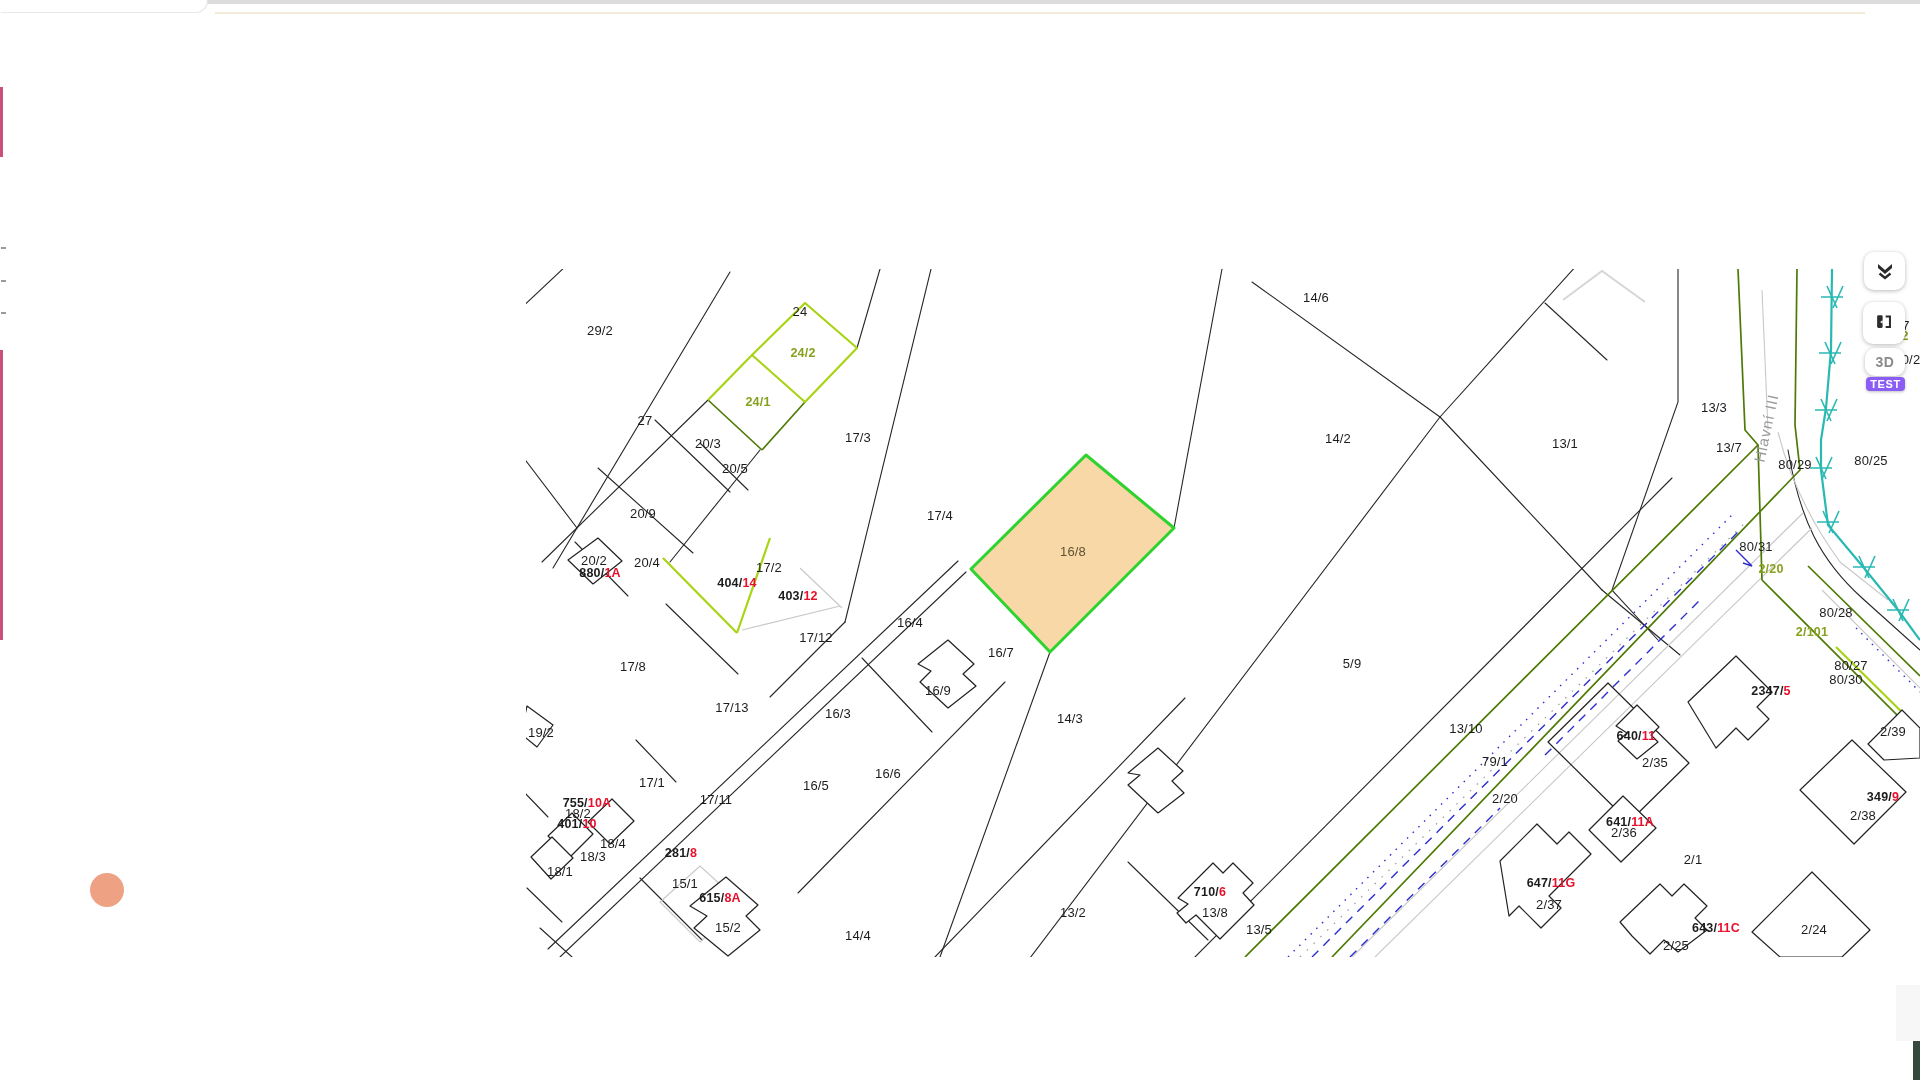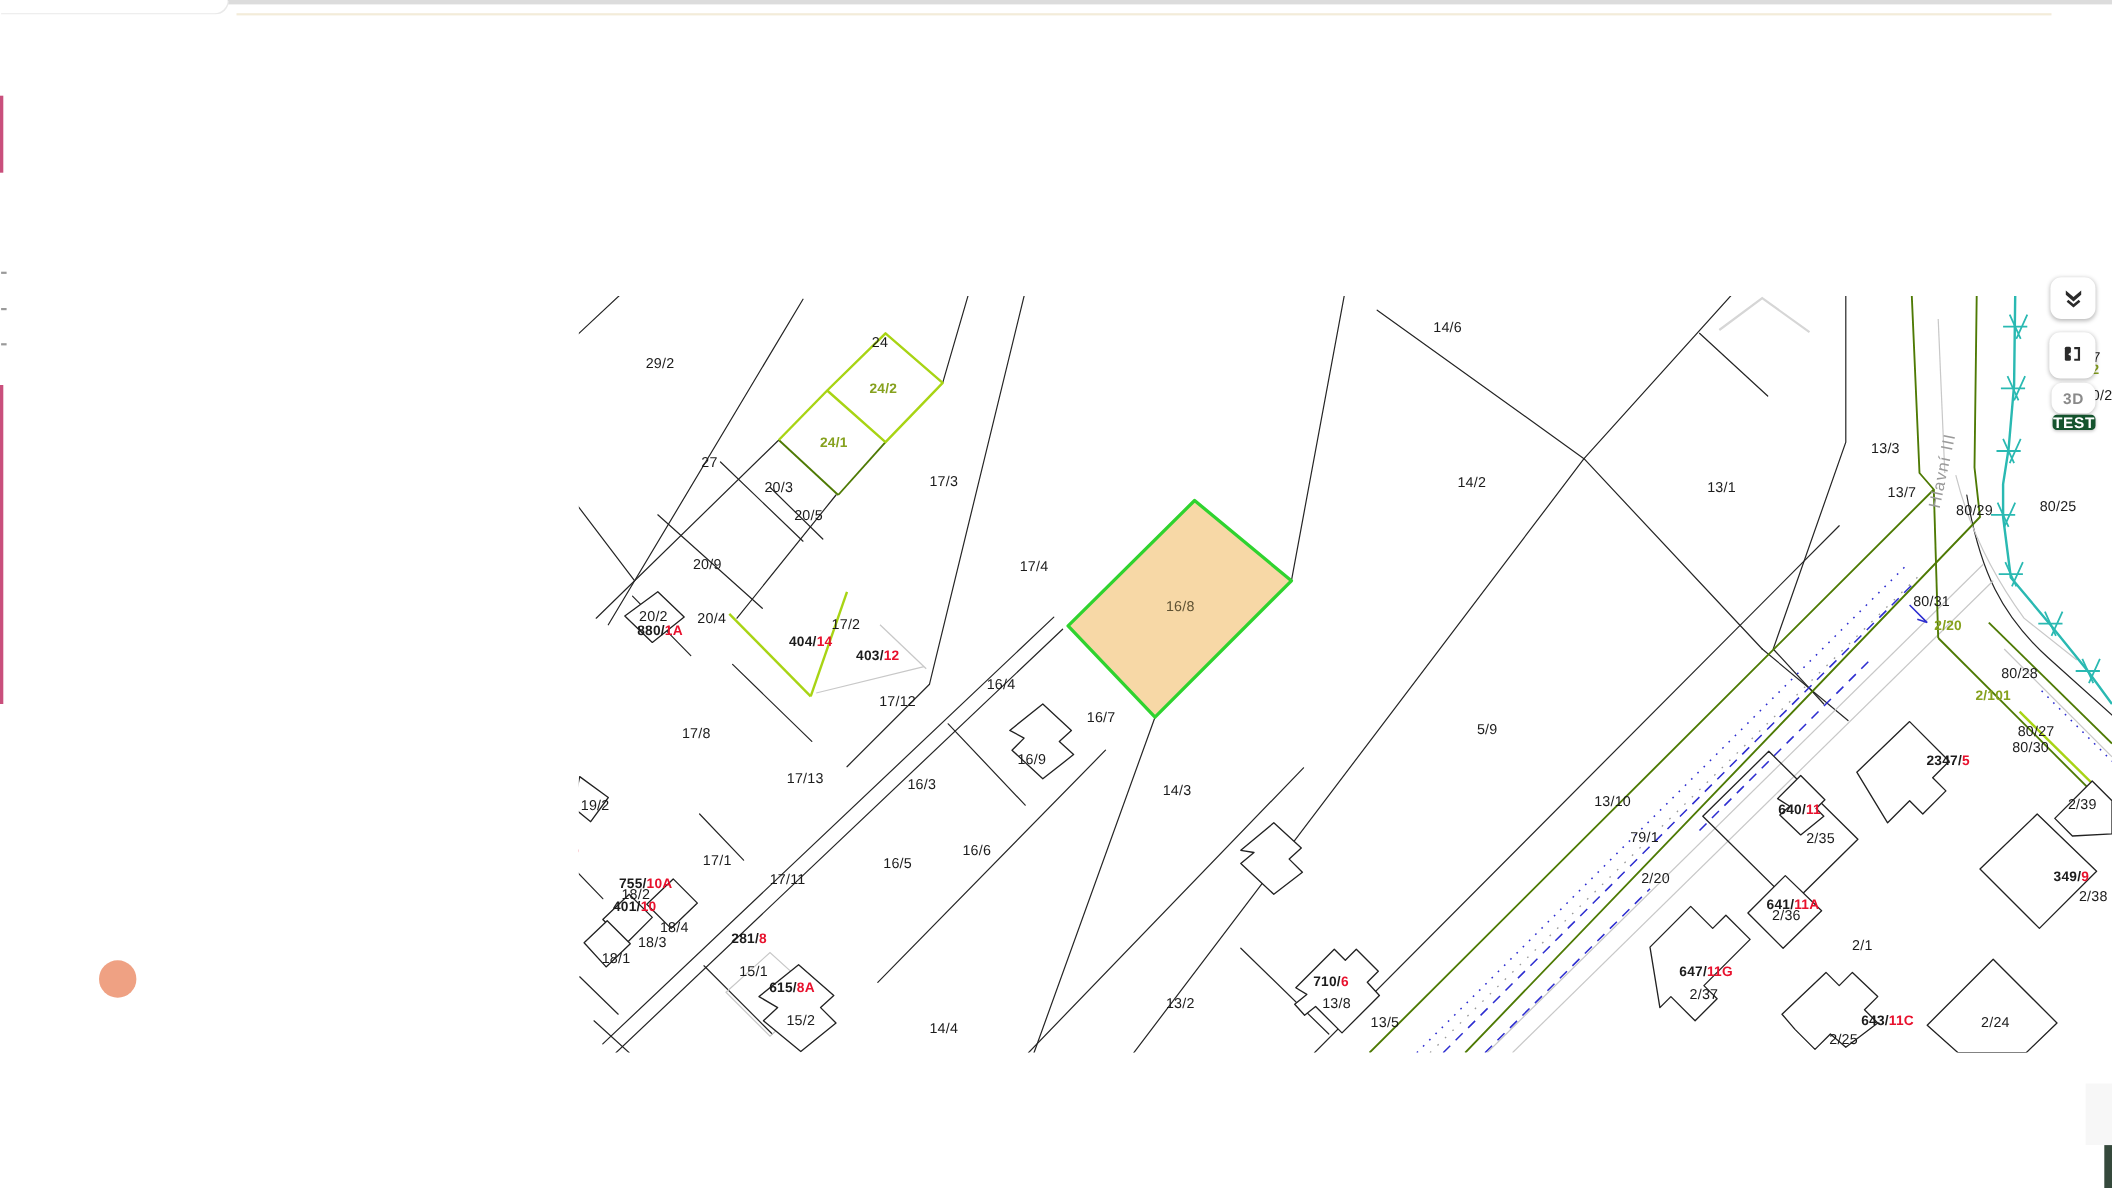--- a/index.html
+++ b/index.html
@@ -26,22 +26,22 @@
   .lbl.street{color:#9a9a9a;font-size:15px;letter-spacing:1px;
     transform:translate(-50%,-50%) rotate(-78deg);}
   .lbl.sel{color:#5f5233;}
   
   .ctl-btn{background:#ffffff;border:none;border-radius:10px;box-shadow:0 1px 4px rgba(0,0,0,.28);
     display:flex;align-items:center;justify-content:center;cursor:pointer;padding:0;}
   #btn-layers{left:1864px;top:252px;width:41px;height:38px;}
   #btn-compare{left:1863px;top:302px;width:42px;height:42px;}
   #btn-3d{left:1865px;top:348px;width:40px;height:28px;color:#8a8a8a;font-weight:700;
     font-size:14px;letter-spacing:.5px;}
-  #badge-test{left:1866px;top:377px;width:39px;height:14px;background:#14532d;border-radius:4px;
-    color:#ffffff;font-size:14px;font-weight:700;letter-spacing:.6px;display:flex;
+  #badge-test{left:1866px;top:377px;width:39px;height:14px;background:#8b5cf6;border-radius:4px;
+    color:#ffffff;font-size:11px;font-weight:700;letter-spacing:.6px;display:flex;
     align-items:center;justify-content:center;box-shadow:0 1px 3px rgba(0,0,0,.25);}
   
   #orange-dot{left:90px;top:873px;width:34px;height:34px;border-radius:50%;background:#efa183;}
   #right-light-strip{left:1896px;top:985px;width:24px;height:56px;background:#f7f7f7;}
   #dark-scroll{left:1913px;top:1041px;width:7px;height:39px;background:#35493c;}
 </style>
 </head>
 <body>
 
 <div class="abs" id="top-strip"></div>
@@ -226,21 +226,21 @@
       <span class="lbl " style="left: 979px; top: 529px;">2/20</span>
       <span class="lbl " style="left: 547px; top: 643px;">13/2</span>
       <span class="lbl " style="left: 689px; top: 643px;">13/8</span>
       <span class="lbl " style="left: 733px; top: 660px;">13/5</span>
       <span class="lbl " style="left: 1129px; top: 493px;">2/35</span>
       <span class="lbl " style="left: 1098px; top: 563px;">2/36</span>
       <span class="lbl " style="left: 1167px; top: 590px;">2/1</span>
       <span class="lbl " style="left: 1023px; top: 635px;">2/37</span>
       <span class="lbl " style="left: 1150px; top: 676px;">2/25</span>
       <span class="lbl " style="left: 1288px; top: 660px;">2/24</span>
-      <span class="lbl " style="left: 1337px; top: 546px; margin-left: 40px;">2/38</span>
+      <span class="lbl " style="left: 1337px; top: 546px;">2/38</span>
       <span class="lbl " style="left: 1367px; top: 462px;">2/39</span>
       <span class="lbl " style="left: 1325px; top: 396px;">80/27</span>
       <span class="lbl " style="left: 1320px; top: 410px;">80/30</span>
       <span class="lbl " style="left: 1380px; top: 56px;">7</span>
       <span class="lbl " style="left: 1385px; top: 90px;">0/2</span>
       <span class="lbl house" style="left: 74px; top: 304px;"><span>880/</span><span class="rn">1A</span></span>
       <span class="lbl house" style="left: 211px; top: 314px;"><span>404/</span><span class="rn">14</span></span>
       <span class="lbl house" style="left: 272px; top: 327px;"><span>403/</span><span class="rn">12</span></span>
       <span class="lbl house" style="left: 61px; top: 534px;"><span>755/</span><span class="rn">10A</span></span>
       <span class="lbl house" style="left: 51px; top: 555px;"><span>401/</span><span class="rn">10</span></span>

